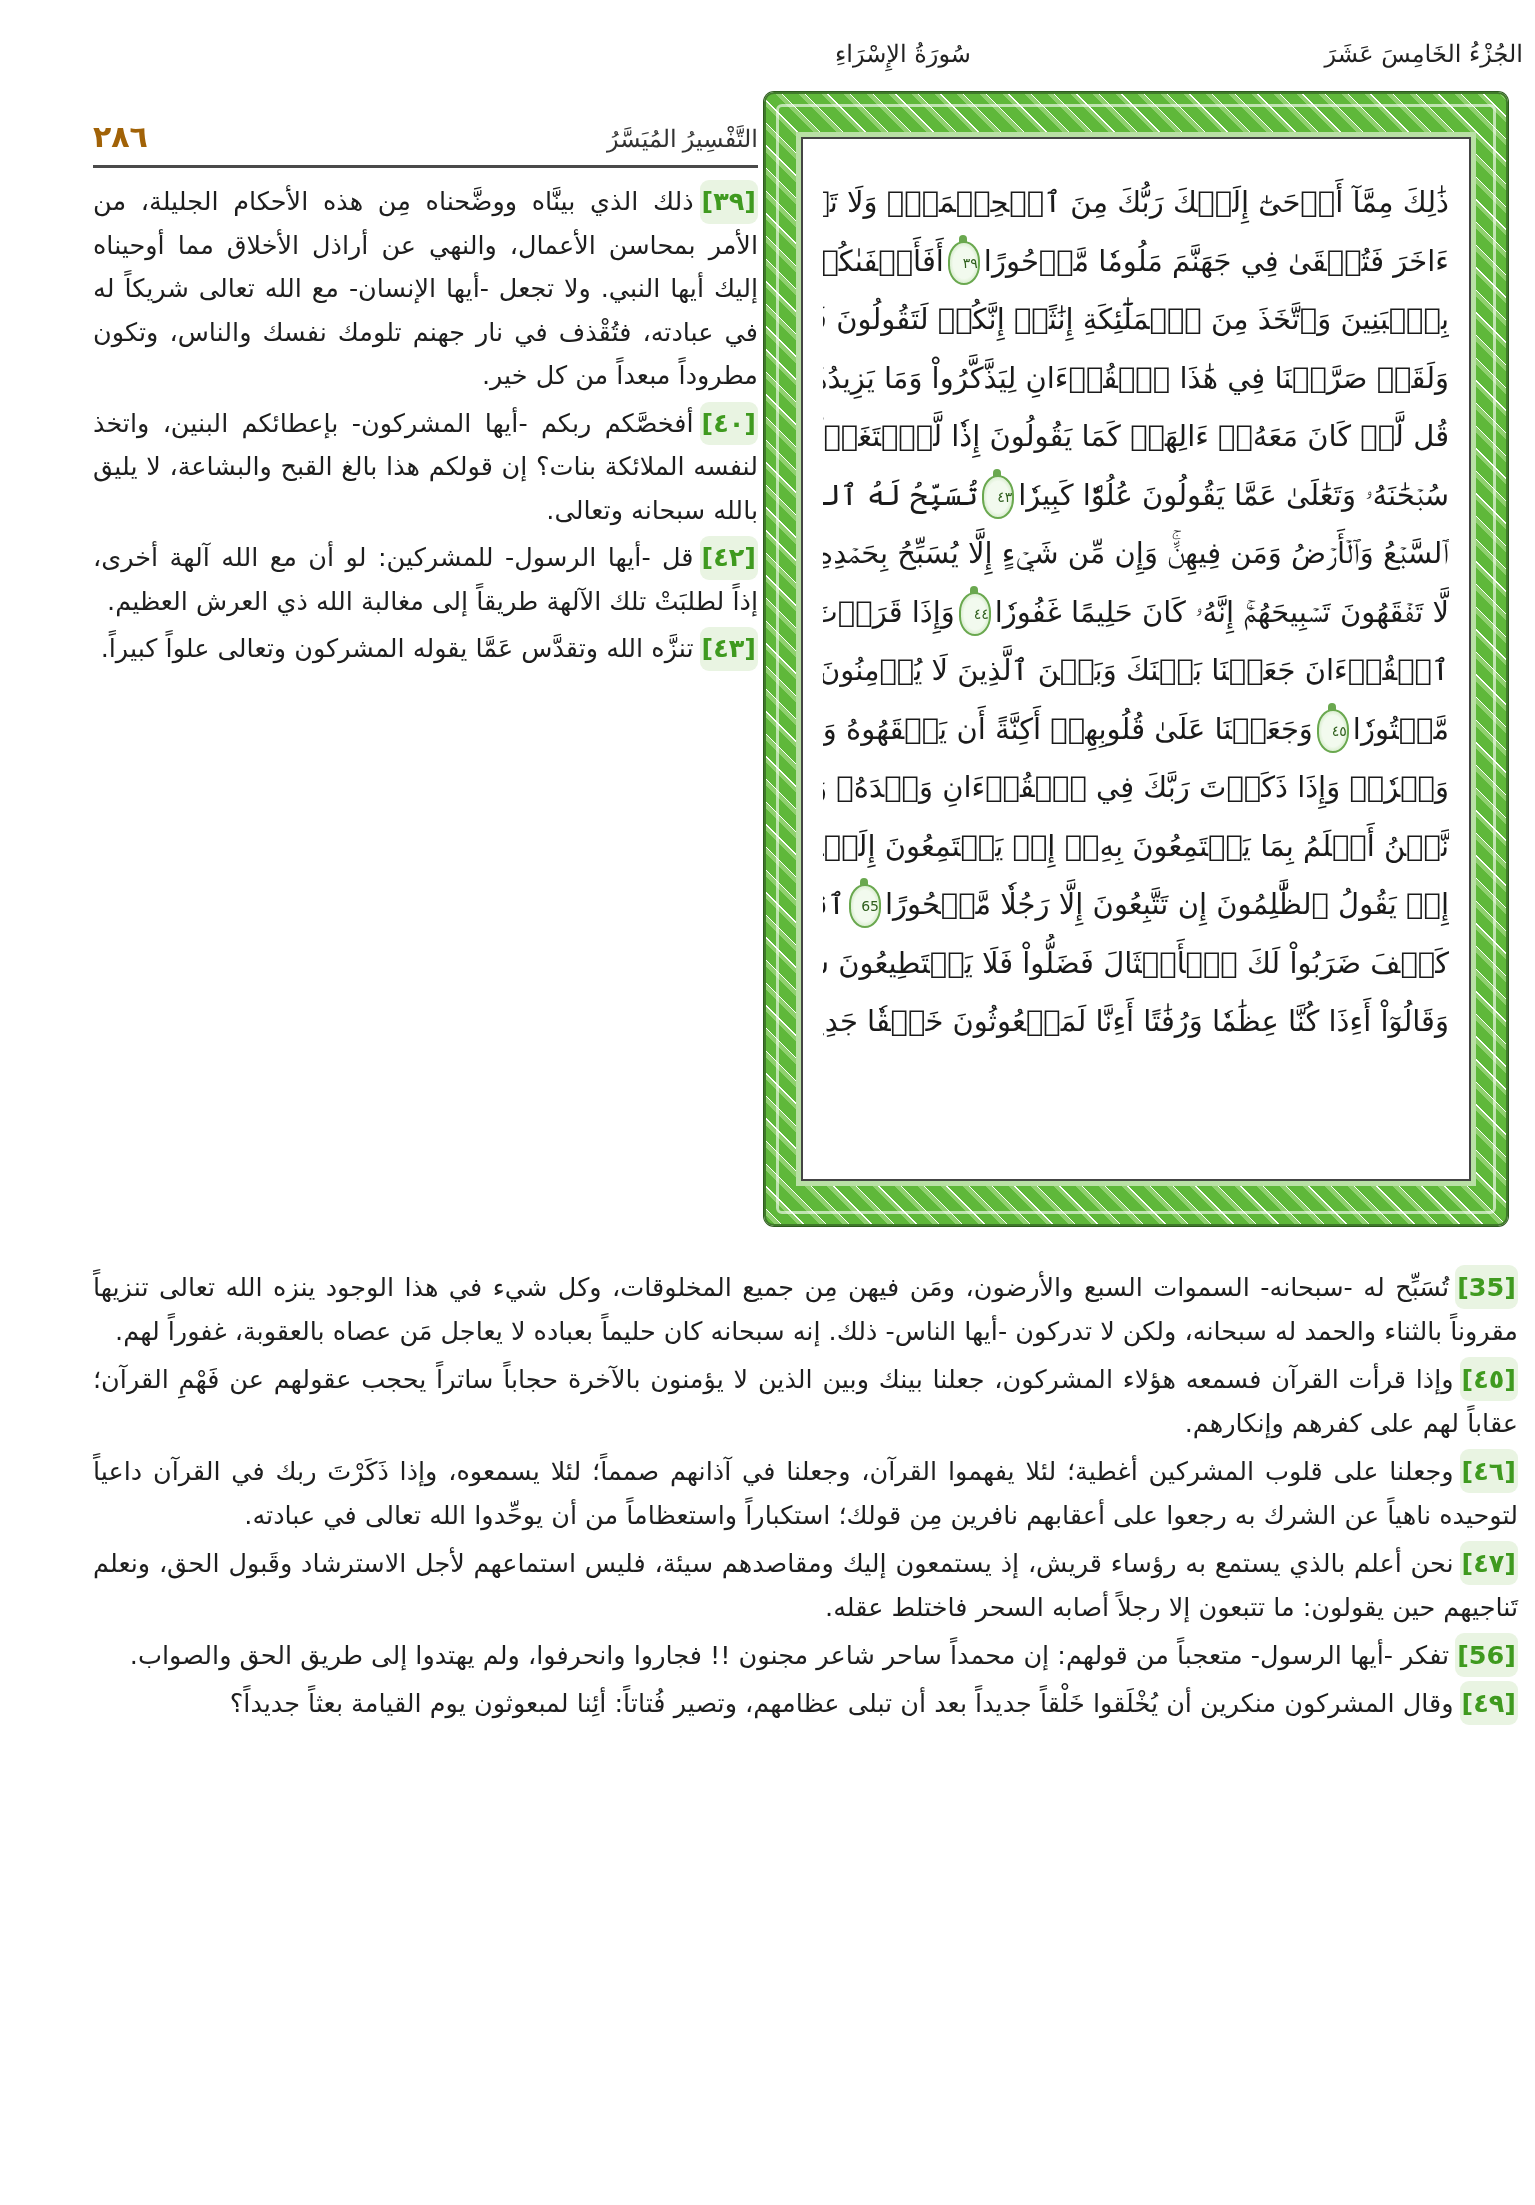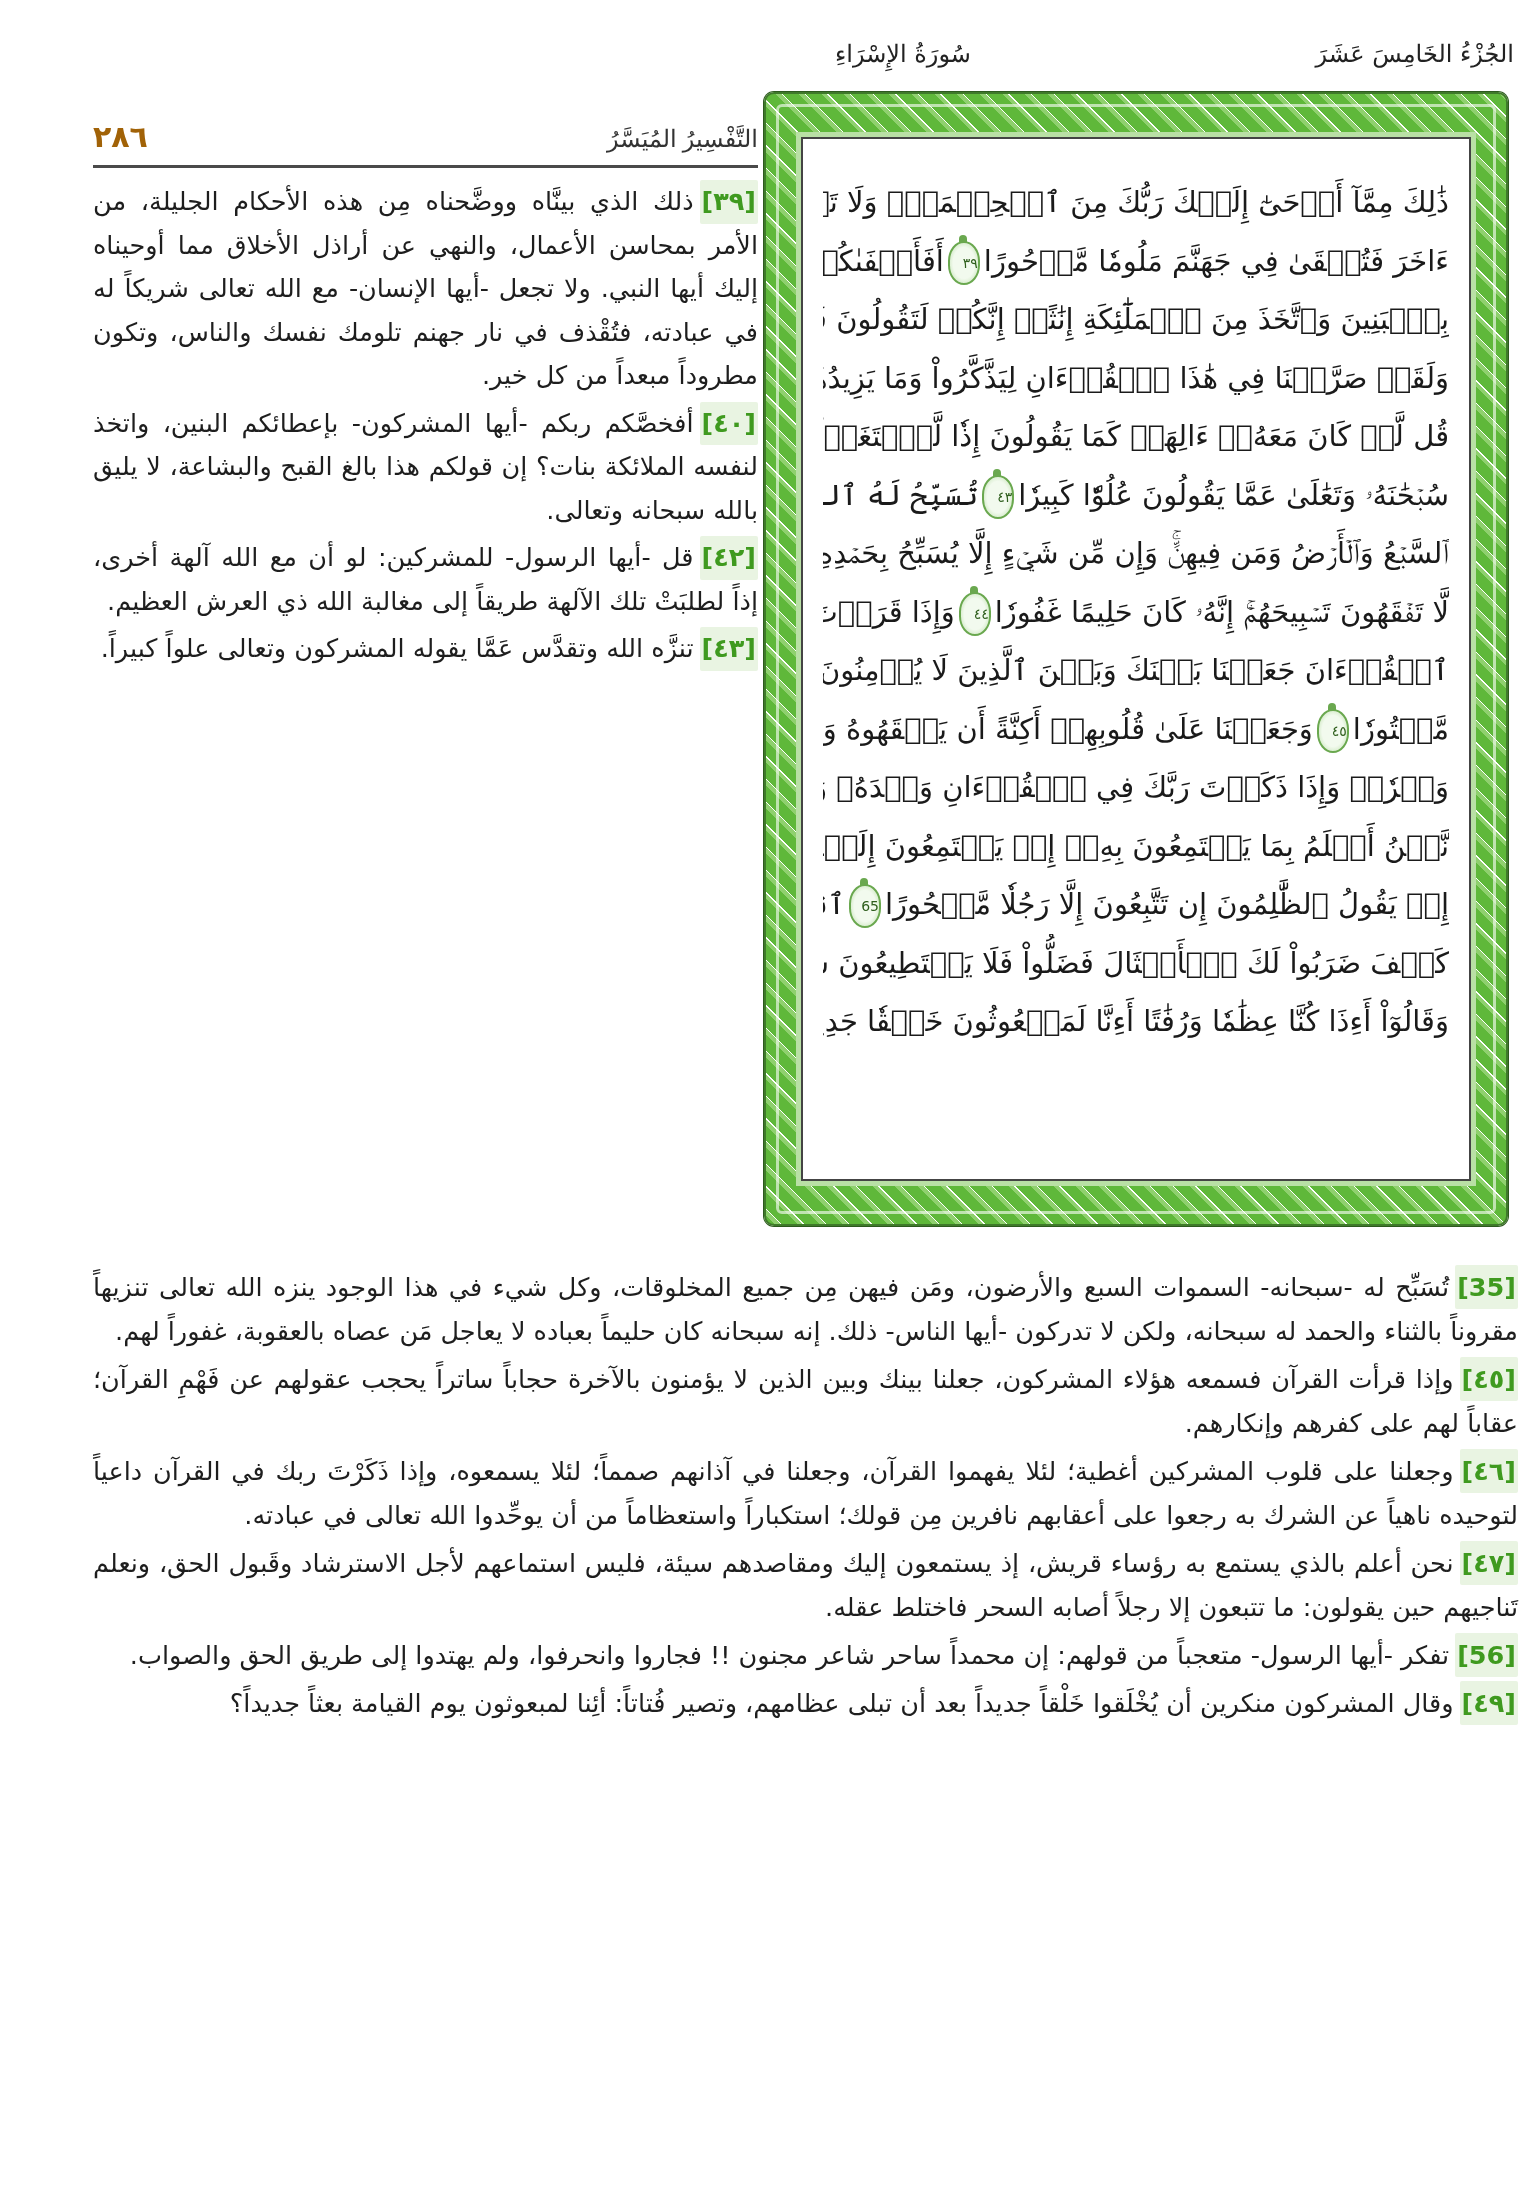--- a/index.html
+++ b/index.html
@@ -5,21 +5,21 @@
   html, body { margin: 0; padding: 0; background: #ffffff; }
   body {
     width: 1535px; height: 2205px; position: relative; overflow: hidden;
     font-family: "DejaVu Sans", "Liberation Sans", sans-serif;
     color: #1e1e1e;
   }
   .header-quran {
     position: absolute; top: 40px; left: 765px; width: 770px; height: 40px;
     font-family: "DejaVu Serif", serif; font-size: 24px; color: #222;
   }
-  .header-quran .juz { position: absolute; right: 21px; top: 0; }
+  .header-quran .juz { position: absolute; right: 12px; top: 0; }
   .header-quran .surah { position: absolute; left: 70px; top: 0; }
 
   .tafsir-header {
     position: absolute; top: 125px; left: 93px; width: 665px; height: 40px;
     border-bottom: 3px solid #4a4a4a;
   }
   .tafsir-header .book {
     position: absolute; right: 0; top: 0; font-family: Liberation Serif, serif;
     font-size: 24px; color: #333;
   }
@@ -76,21 +76,21 @@
   }
   .tafsir-wide {
     position: absolute; top: 1265px; left: 93px; width: 1425px;
     font-family: "DejaVu Sans", sans-serif; font-size: 25.5px; line-height: 44px;
     text-align: justify;
   }
   .entry { margin: 0 0 4px 0; }
   .num-tag {
     display: inline-block; color: #3f9a1f; font-weight: bold;
     background: #e9f4e2; padding: 0 2px; margin-left: 6px;
-    border-radius: 2px;
+    border-radius: 9px;
   }
 </style>
 </head>
 <body>
 
 <div class="header-quran">
   <span class="juz">الجُزْءُ الخَامِسَ عَشَرَ</span>
   <span class="surah">سُورَةُ الإِسْرَاءِ</span>
 </div>
 

